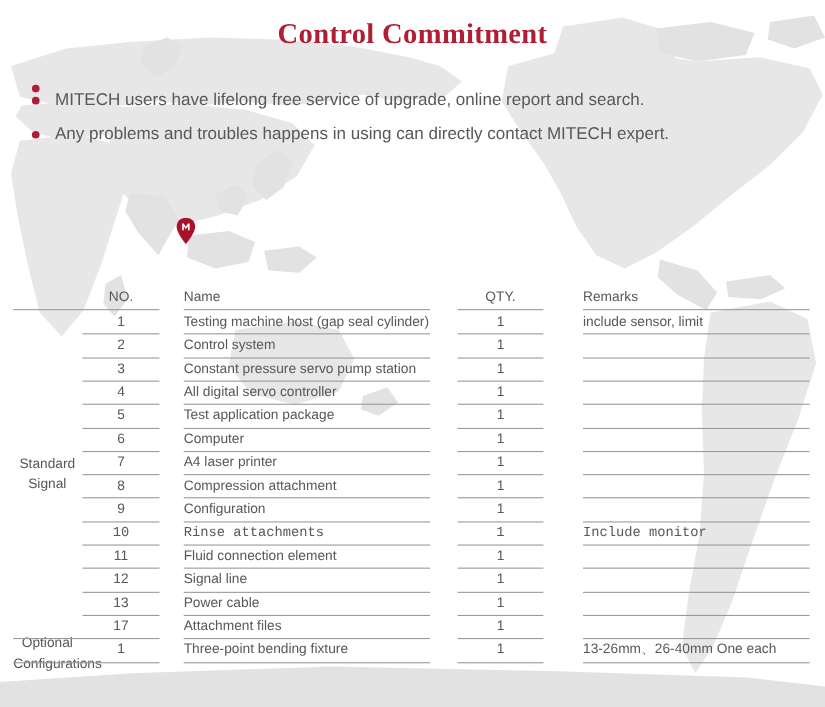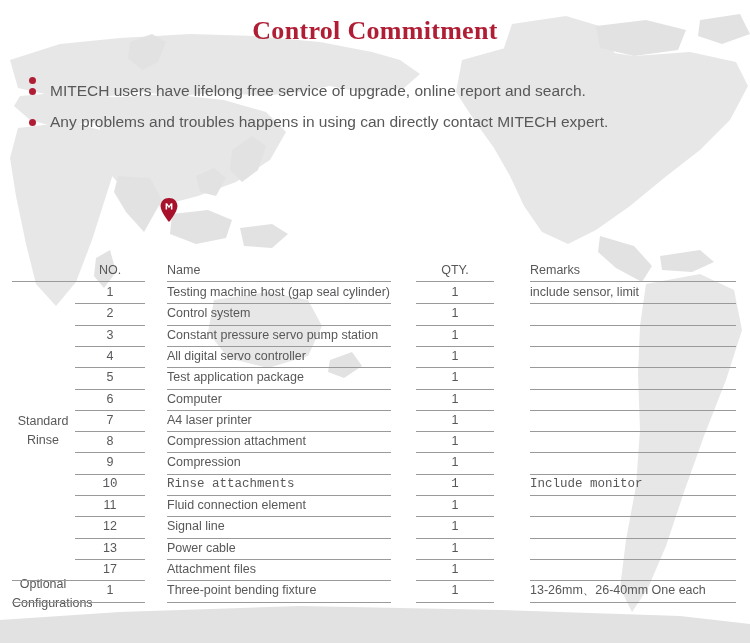--- a/index.html
+++ b/index.html
@@ -234,21 +234,21 @@
         <div class="cell c-remarks">Remarks</div>
       </div>
 
       <div class="rule" style="left:12px;  width:133px; top:21px;"></div>
       <div class="rule" style="left:167px; width:224px; top:21px;"></div>
       <div class="rule" style="left:416px; width:78px;  top:21px;"></div>
       <div class="rule" style="left:530px; width:206px; top:21px;"></div>
 
       <div class="grouplabel two-line" style="top:152px;">
         <div>Standard</div>
-        <div>Rinse</div>
+        <div>Signal</div>
       </div>
       <div class="grouplabel two-line" style="top:315px;">
         <div>Optional</div>
         <div>Configurations</div>
       </div>
 
       <div id="rows-host">
           <div class="trow" style="top: 22px;">
             <div class="cell c-no">1</div>
             <div class="cell c-name">Testing machine host (gap seal cylinder)</div>
@@ -324,21 +324,21 @@
             <div class="cell c-name">Compression attachment</div>
             <div class="cell c-qty">1</div>
             <div class="cell c-remarks"></div>
           </div>
           <div class="rule" style="left: 75px; width: 70px; top: 192.4px;"></div>
           <div class="rule" style="left: 167px; width: 224px; top: 192.4px;"></div>
           <div class="rule" style="left: 416px; width: 78px; top: 192.4px;"></div>
           <div class="rule" style="left: 530px; width: 206px; top: 192.4px;"></div>
           <div class="trow" style="top: 192.4px;">
             <div class="cell c-no">9</div>
-            <div class="cell c-name">Compression</div>
+            <div class="cell c-name">Configuration</div>
             <div class="cell c-qty">1</div>
             <div class="cell c-remarks"></div>
           </div>
           <div class="rule" style="left: 75px; width: 70px; top: 213.7px;"></div>
           <div class="rule" style="left: 167px; width: 224px; top: 213.7px;"></div>
           <div class="rule" style="left: 416px; width: 78px; top: 213.7px;"></div>
           <div class="rule" style="left: 530px; width: 206px; top: 213.7px;"></div>
           <div class="trow" style="top: 213.7px; font-family: Liberation Mono, monospace;">
             <div class="cell c-no">10</div>
             <div class="cell c-name">Rinse attachments</div>

